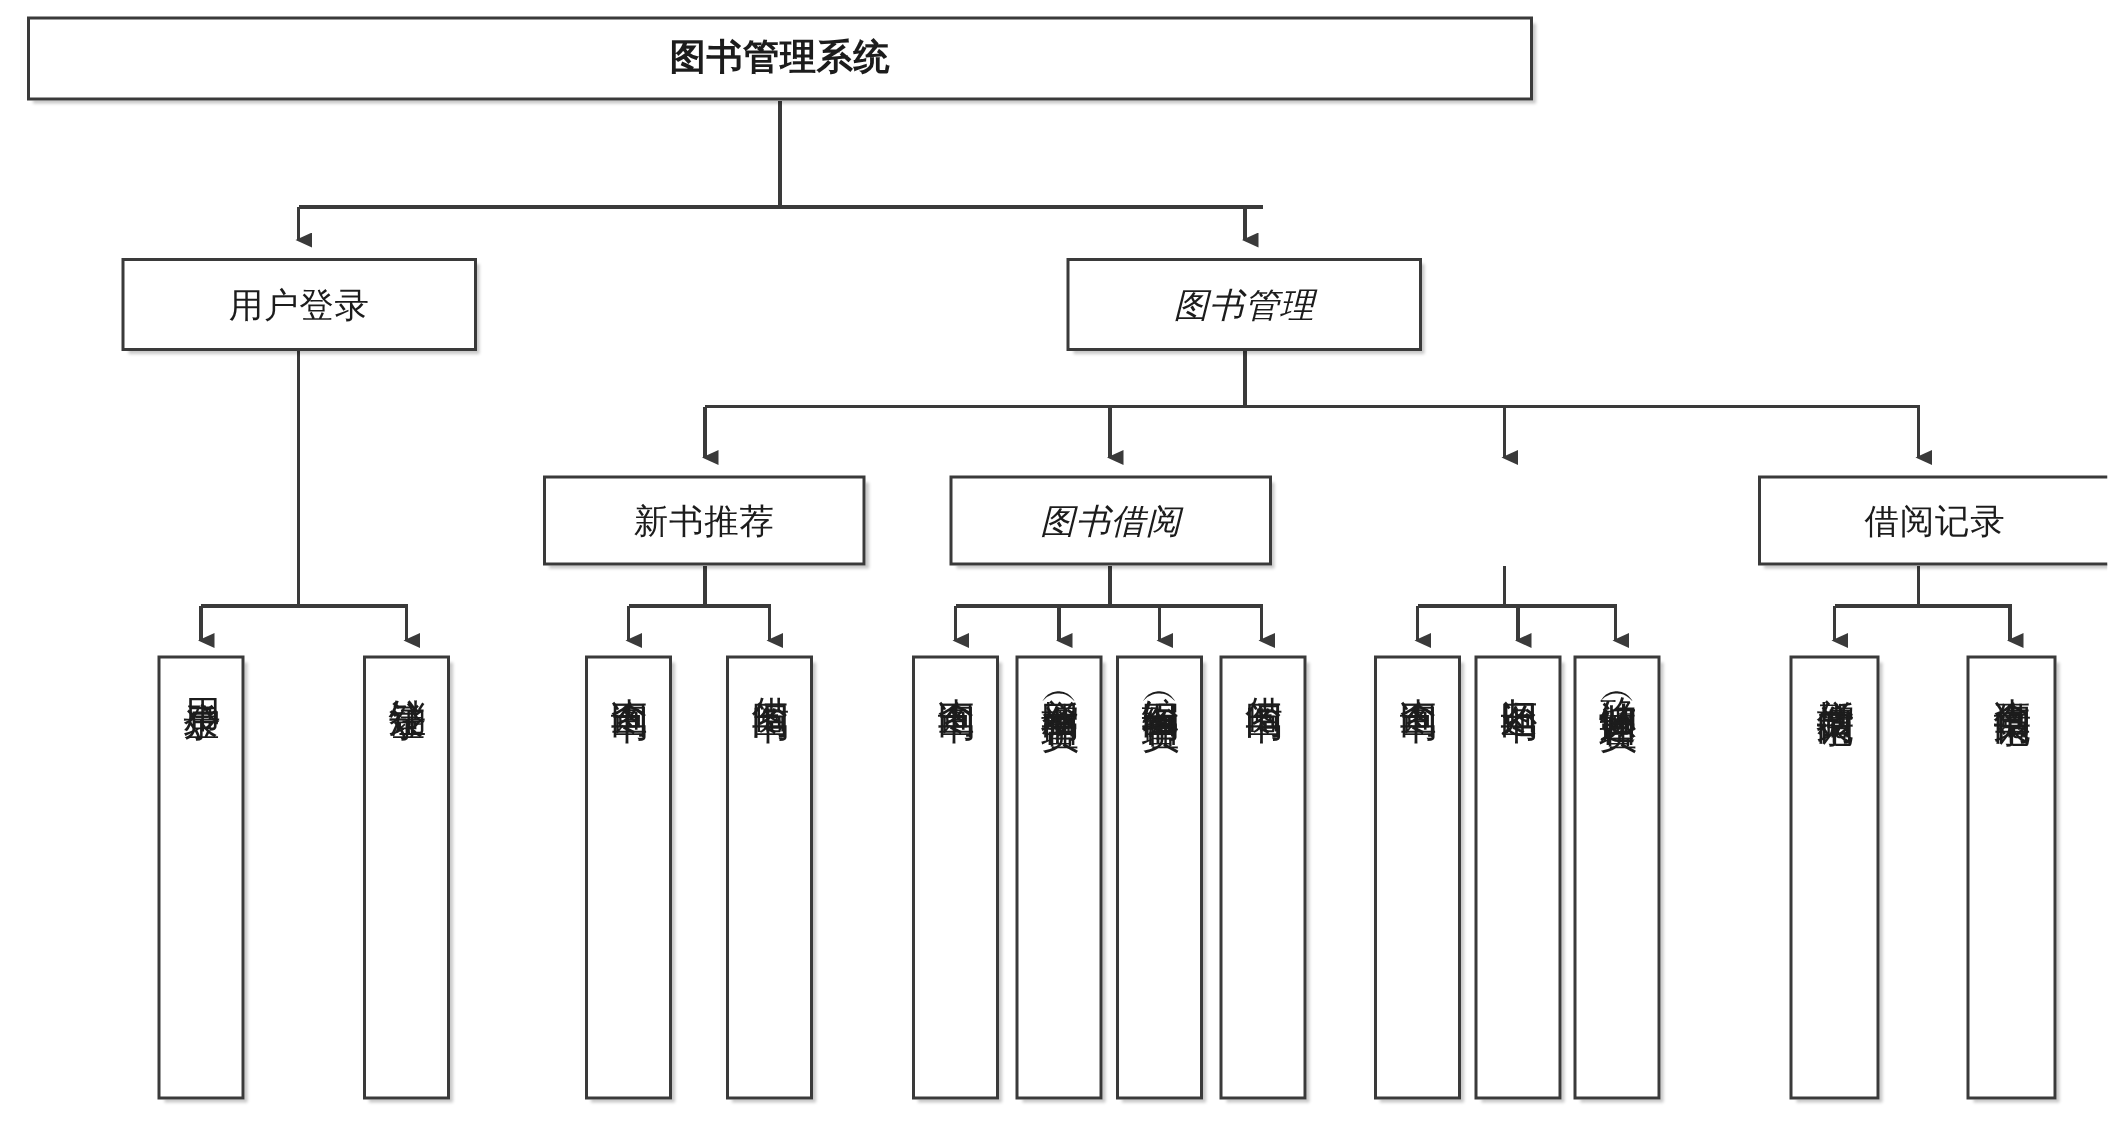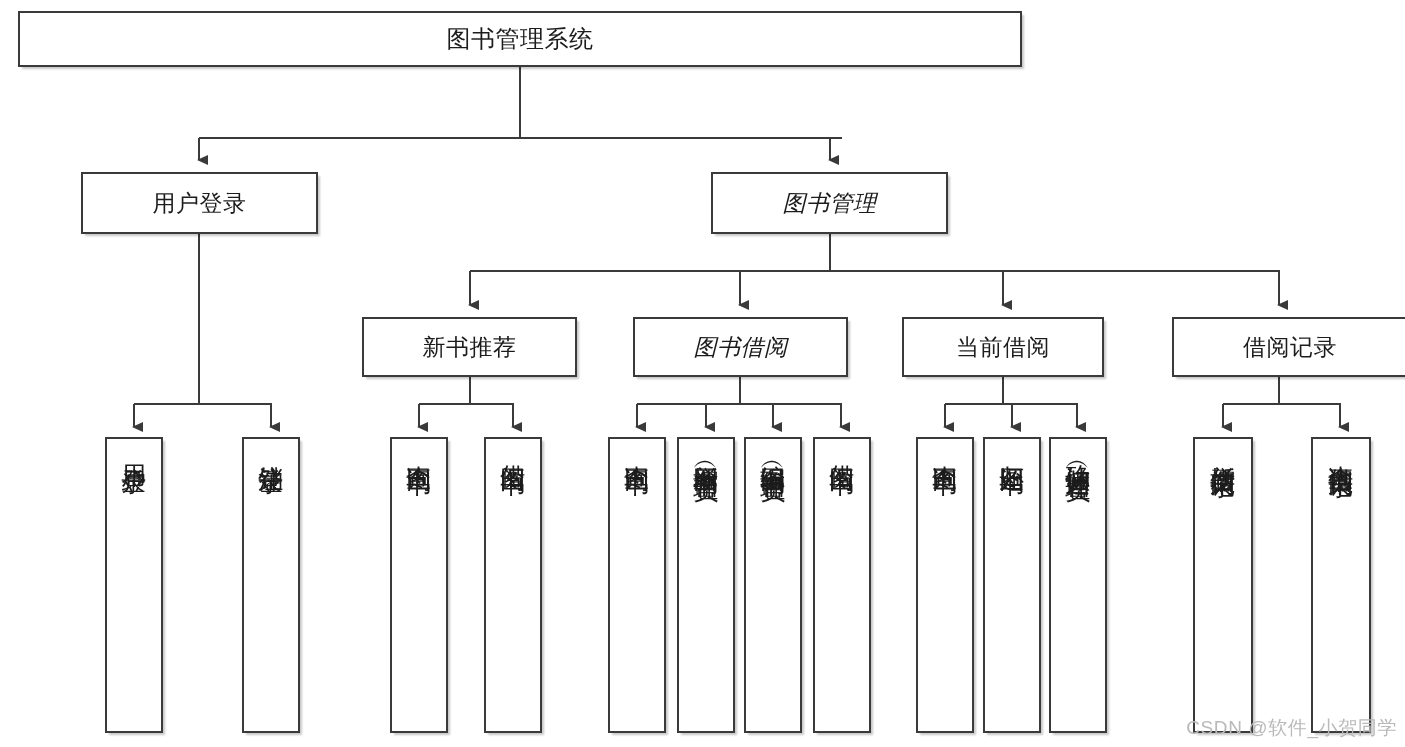--- a/index.html
+++ b/index.html
@@ -38,20 +38,21 @@
     display: block;
     line-height: 1.16;
     letter-spacing: 0.5px;
     white-space: pre;
   }
   .node.horiz .lbl {
     font-size: 23px;
   }
   .node.root .lbl {
     font-size: 24px;
+    font-weight: bold;
   }
   .node.vert {
     align-items: flex-start;
     justify-content: center;
     padding-top: 6px;
   }
   .node.vert .lbl {
     writing-mode: vertical-rl;
     text-orientation: upright;
     font-size: 25px;
@@ -136,23 +137,20 @@
   <div class="node horiz" style="left:711px; top:172px; width:237px; height:62px;font-style:italic;">
     <span class="lbl">图书管理</span>
   </div>
 
   <div class="node horiz" style="left:362px; top:317px; width:215px; height:60px;">
     <span class="lbl">新书推荐</span>
   </div>
   <div class="node horiz" style="left:633px; top:317px; width:215px; height:60px;font-style:italic;">
     <span class="lbl">图书借阅</span>
   </div>
-  <div class="node horiz" style="left:902px; top:317px; width:202px; height:60px;">
-    <span class="lbl">当前借阅</span>
-  </div>
   <div class="node horiz" style="left:1172px; top:317px; width:236px; height:60px;">
     <span class="lbl">借阅记录</span>
   </div>
 
   <div class="node vert" style="left:105px; top:437px; width:58px; height:296px;">
     <span class="lbl">用户登录</span>
   </div>
   <div class="node vert" style="left:242px; top:437px; width:58px; height:296px;">
     <span class="lbl">注销登录</span>
   </div>
@@ -187,15 +185,14 @@
     <span class="lbl">确认归还（管理员）</span>
   </div>
 
   <div class="node vert" style="left:1193px; top:437px; width:60px; height:296px;">
     <span class="lbl">新增借阅记录</span>
   </div>
   <div class="node vert" style="left:1311px; top:437px; width:60px; height:296px;">
     <span class="lbl">查询借阅记录</span>
   </div>
 
-  <div id="watermark">CSDN @软件_小贺同学</div>
 
 </div>
 
 </body></html>

